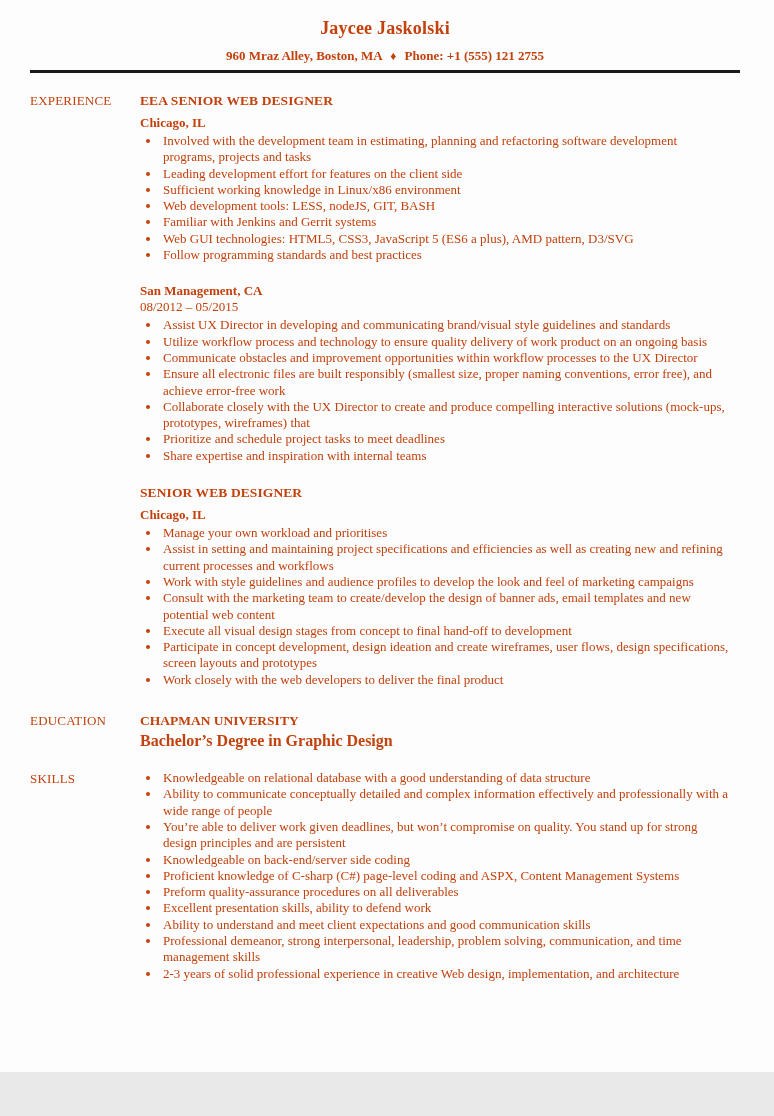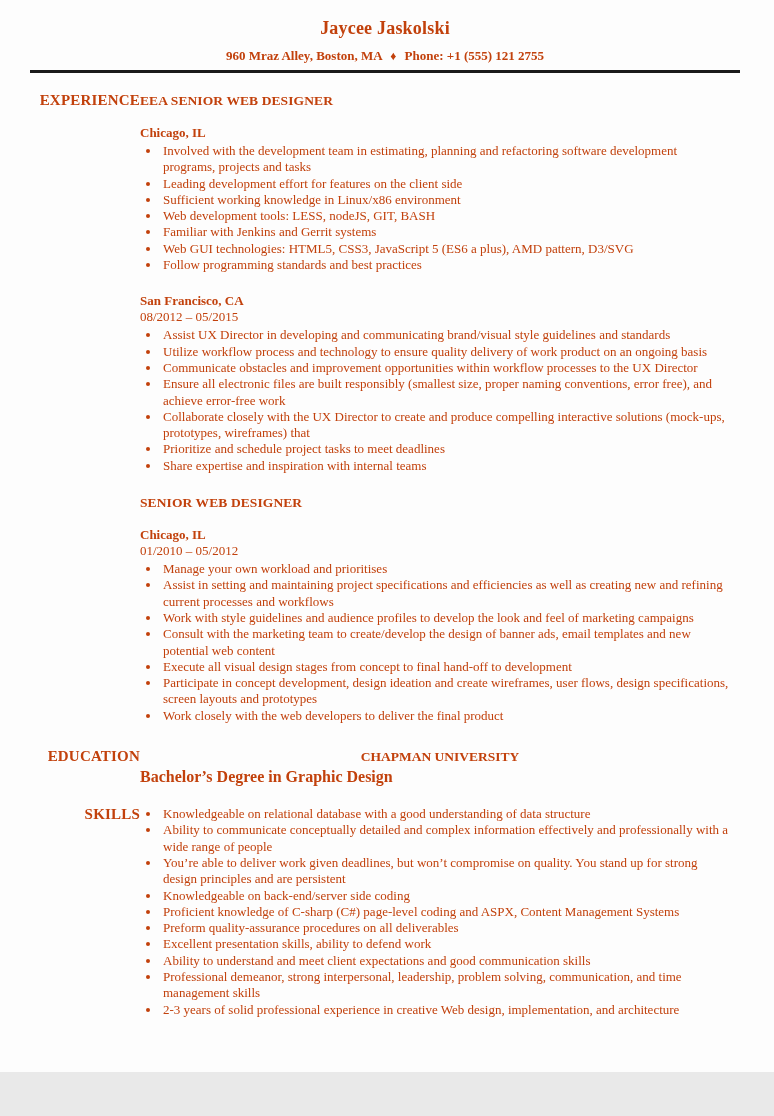--- a/index.html
+++ b/index.html
@@ -36,49 +36,48 @@
     height: 3px;
     background: #1a1a1a;
   }
   
   .section { display: flex; align-items: flex-start; }
   .section-experience { margin-top: 19px; margin-bottom: 24px; }
   .section-education  { margin-bottom: 21px; }
   .section-label {
     flex: 0 0 110px;
     width: 110px;
-    font-size: 15px;
-    font-weight: bold;
+    font-size: 13px;
+    font-weight: normal;
     line-height: 17px;
     letter-spacing: 0.2px;
-    text-align: right;
   }
   .section-content { flex: 1 1 auto; min-width: 0; }
   
   .job { margin-bottom: 20px; }
   .job:last-child { margin-bottom: 0; }
   .job-title {
     margin: 0;
     font-size: 13.5px;
     font-weight: bold;
     line-height: 17px;
     letter-spacing: 0.1px;
   }
-  .job-location { font-size: 13px; font-weight: bold; line-height: 16px; margin-top: 16px; }
+  .job-location { font-size: 13px; font-weight: bold; line-height: 16px; margin-top: 6px; }
   .job-dates    { font-size: 13px; line-height: 16px; }
   
   ul.bullets {
     margin: 2px 9px 0 0;
     padding: 0 0 0 21px;
     list-style: disc;
     font-size: 13px;
   }
   ul.bullets li { line-height: 16.3px; padding-left: 2px; }
   
-  .school { font-size: 13.5px; font-weight: bold; line-height: 17px; margin: 0; text-align: center; }
+  .school { font-size: 13.5px; font-weight: bold; line-height: 17px; margin: 0; }
   .degree { font-size: 16px;  font-weight: bold; line-height: 17px; margin-top: 3px; }
   
   .section-skills ul.bullets { margin-top: 0; }
 </style>
 </head>
 <body>
 
 <div class="page">
 
   <header class="header">
@@ -103,37 +102,36 @@
             <li>Leading development effort for features on the client side</li>
             <li>Sufficient working knowledge in Linux/x86 environment</li>
             <li>Web development tools: LESS, nodeJS, GIT, BASH</li>
             <li>Familiar with Jenkins and Gerrit systems</li>
             <li>Web GUI technologies: HTML5, CSS3, JavaScript 5 (ES6 a plus), AMD pattern, D3/SVG</li>
             <li>Follow programming standards and best practices</li>
           </ul>
       </article>
 
       <article class="job">
-        <div class="job-location">San Francisco, CA</div>
+        <div class="job-location">San Management, CA</div>
         <div class="job-dates">08/2012 – 05/2015</div>
         <ul class="bullets">
             <li>Assist UX Director in developing and communicating brand/visual style guidelines and standards</li>
             <li>Utilize workflow process and technology to ensure quality delivery of work product on an ongoing basis</li>
             <li>Communicate obstacles and improvement opportunities within workflow processes to the UX Director</li>
             <li>Ensure all electronic files are built responsibly (smallest size, proper naming conventions, error free), and achieve error-free work</li>
             <li>Collaborate closely with the UX Director to create and produce compelling interactive solutions (mock-ups, prototypes, wireframes) that</li>
             <li>Prioritize and schedule project tasks to meet deadlines</li>
             <li>Share expertise and inspiration with internal teams</li>
           </ul>
       </article>
 
       <article class="job">
         <h2 class="job-title">SENIOR WEB DESIGNER</h2>
         <div class="job-location">Chicago, IL</div>
-        <div class="job-dates">01/2010 – 05/2012</div>
         <ul class="bullets">
             <li>Manage your own workload and prioritises</li>
             <li>Assist in setting and maintaining project specifications and efficiencies as well as creating new and refining current processes and workflows</li>
             <li>Work with style guidelines and audience profiles to develop the look and feel of marketing campaigns</li>
             <li>Consult with the marketing team to create/develop the design of banner ads, email templates and new potential web content</li>
             <li>Execute all visual design stages from concept to final hand-off to development</li>
             <li>Participate in concept development, design ideation and create wireframes, user flows, design specifications, screen layouts and prototypes</li>
             <li>Work closely with the web developers to deliver the final product</li>
           </ul>
       </article>

